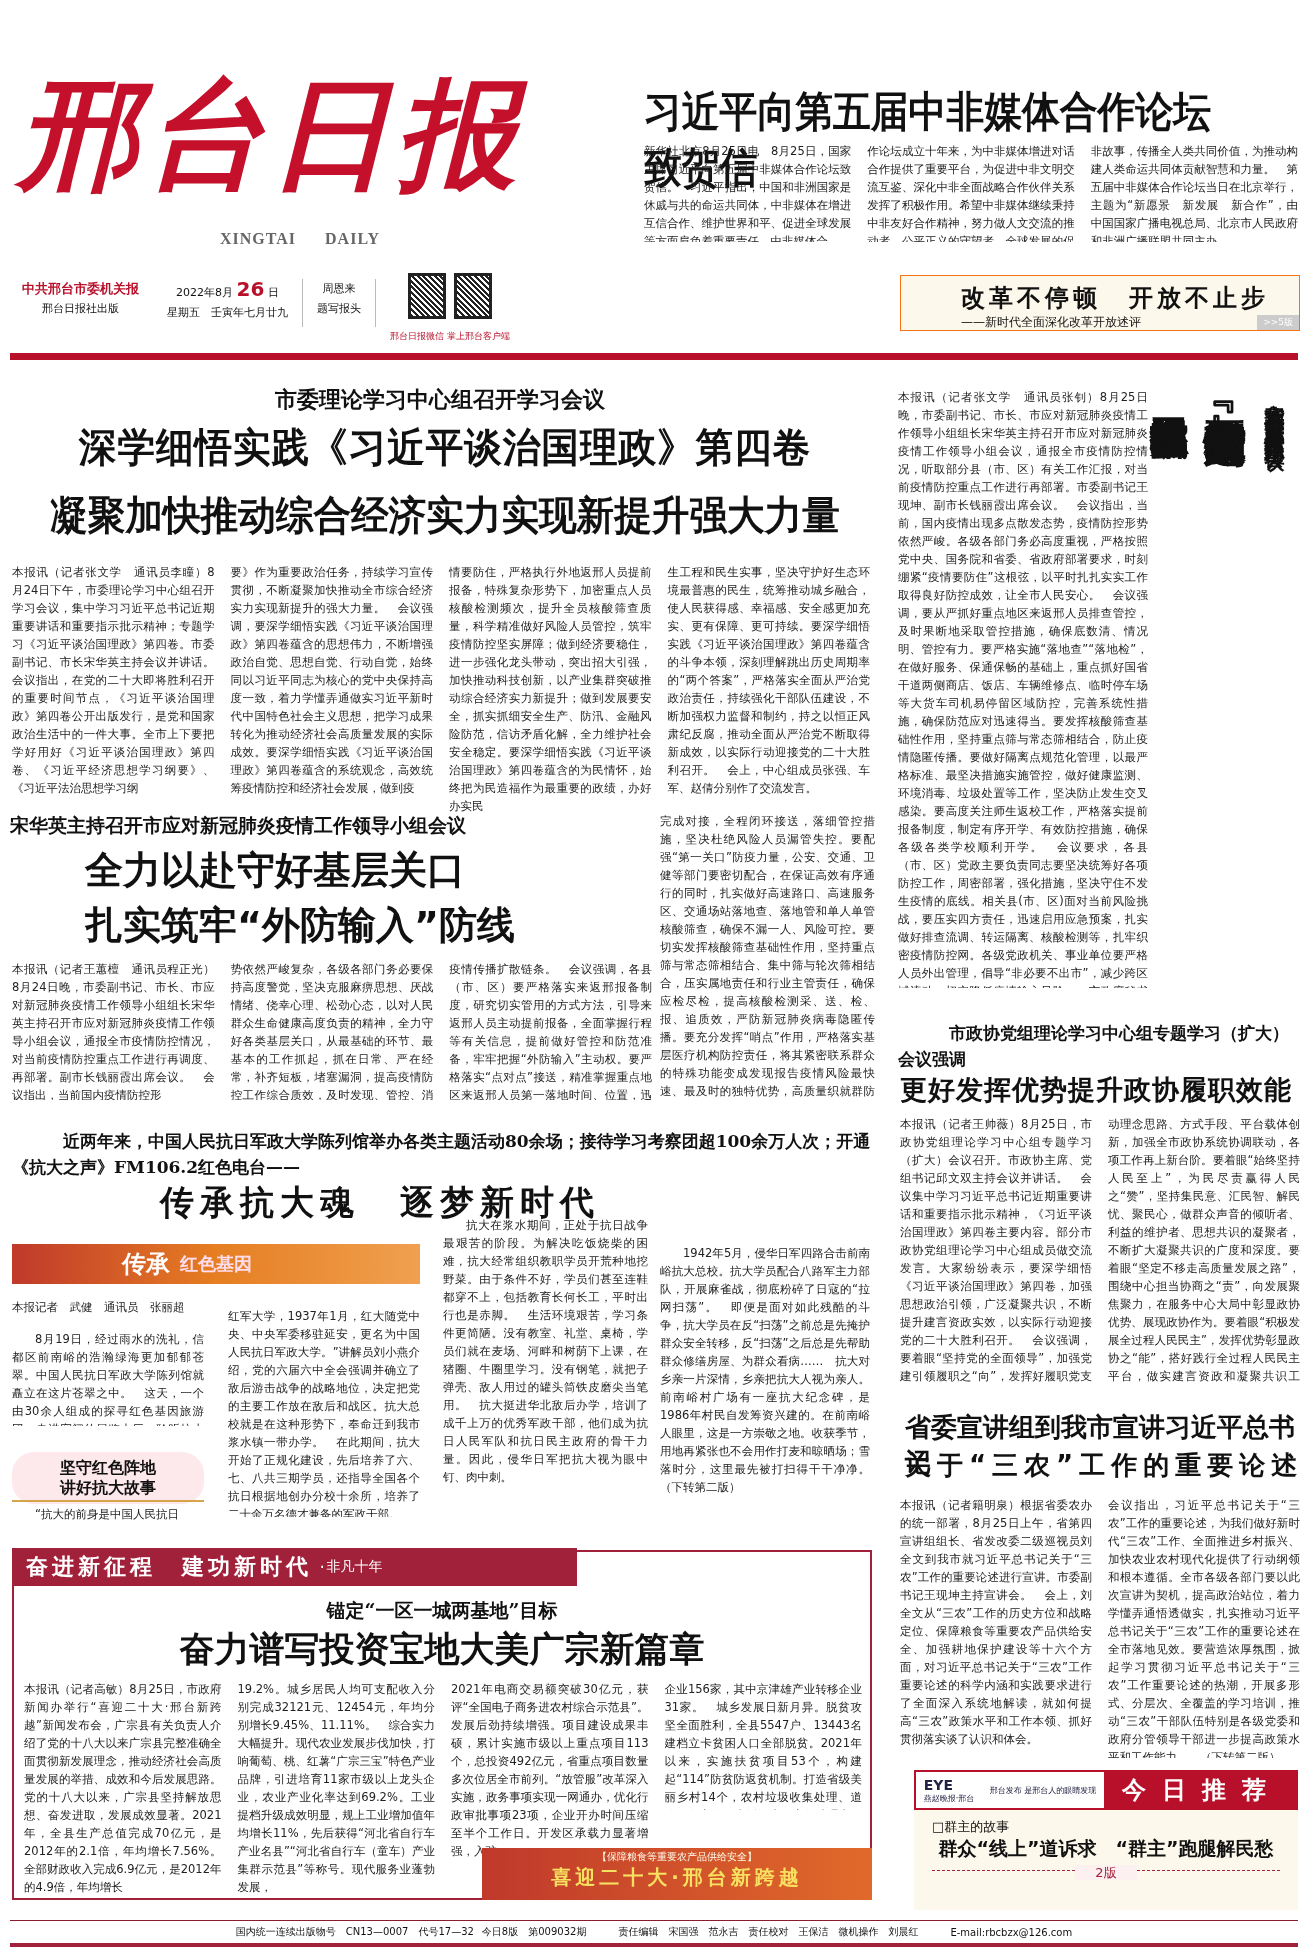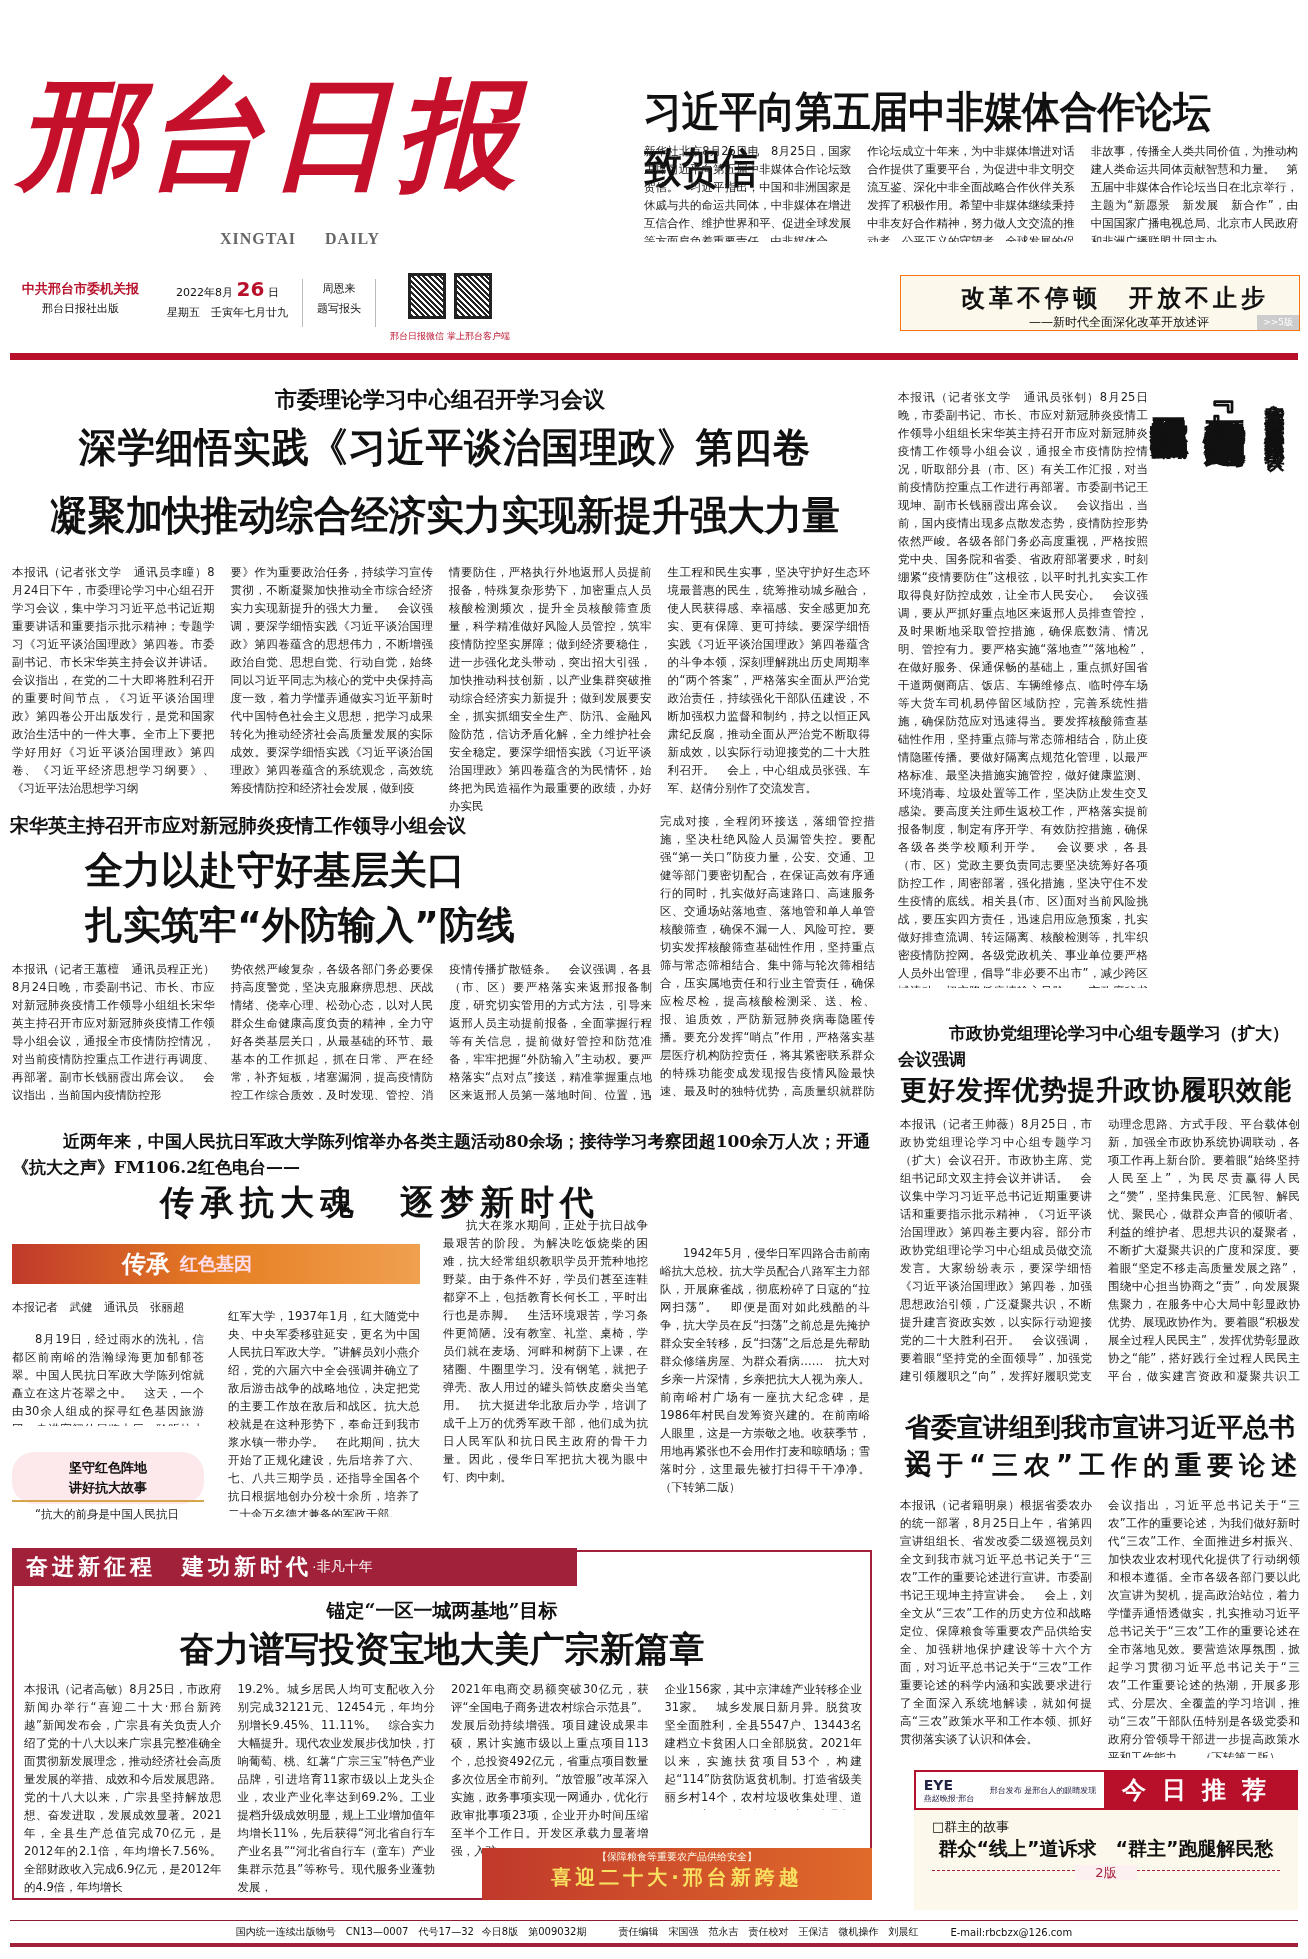--- a/index.html
+++ b/index.html
@@ -11,30 +11,30 @@
 .meta-box{left:8px;top:272px;height:62px;display:flex;align-items:center}
 .meta-col{padding:0 14px;border-right:1px solid #bbb;height:48px;display:flex;flex-direction:column;align-items:center;font-size:11px;line-height:20px}
 .meta-col.b0{border:none}
 .qr{width:38px;height:46px;background:repeating-linear-gradient(45deg,#222 0 2px,#fff 2px 4px),#fff;border:3px solid #222;display:inline-block;margin:0 4px}
 .qr-labels{font-size:9px;color:#b8102a}
 .lead-head{left:644px;top:84px;font-size:42px;font-weight:bold;letter-spacing:0px;transform:scaleX(0.9);transform-origin:left}
 .cols{display:flex;gap:16px}
 .col{font-size:11.5px;line-height:18px;text-align:justify;color:#222}
 .slogan{left:900px;top:275px;width:400px;height:56px;background:#fdf8ec;border:1px solid #f97316;padding:6px 0 0 60px}
 .slogan-main{font-size:24px;font-weight:bold;letter-spacing:4px}
-.slogan-sub{font-size:12px;text-align:right;padding-right:90px;font-family:"DejaVu Serif",serif}
+.slogan-sub{font-size:12px;text-align:left;padding-right:90px;font-family:"DejaVu Serif",serif}
 .tag-more{position:absolute;right:0;bottom:0;background:#ccc;color:#fff;font-size:9px;padding:1px 6px}
 .redrule{left:10px;width:1288px;background:#b8102a}
 .h-kicker{font-family:"DejaVu Serif",serif;font-weight:bold}
 .h-main{font-weight:bold}
 .section-box{border:2px solid #a1213a}
 .footer{left:10px;top:1920px;width:1288px;height:27px;border-top:1px solid #8a1a2e;border-bottom:4px solid #a1213a;font-size:10px;display:flex;align-items:center;justify-content:center;gap:8px}
 .vtext{writing-mode:vertical-rl;font-weight:bold;letter-spacing:2px}
 .banner{background:linear-gradient(90deg,#c0392b,#e67e22,#f0a050);color:#fff;font-weight:bold;display:flex;align-items:center}
-.callout{background:#fde8ec;border-radius:22px;text-align:center;font-size:13px;line-height:20px;padding:6px 0;font-weight:bold}
+.callout{background:#fde8ec;border-radius:22px;text-align:center;font-size:16px;line-height:20px;padding:6px 0;font-weight:bold}
 .today-box{left:914px;top:1770px;width:384px;height:140px;background:#fdf8ec}
 .today-head{display:flex;height:40px}
 .today-logo{width:192px;background:#fff;border:2px solid #b8102a;display:flex;align-items:center;justify-content:space-around;font-size:8px;color:#224}
 .today-title{flex:1;background:#b8102a;color:#fff;font-size:24px;letter-spacing:16px;display:flex;align-items:center;justify-content:center;font-family:"DejaVu Serif",serif;font-weight:bold}
 </style>
 </head>
 <body>
 
 <div class="abs masthead-title">邢台日报</div>
 <div class="abs masthead-en">XINGTAI DAILY</div>
@@ -126,21 +126,21 @@
 </div>
 <div class="abs" style="left:12px;top:1500px;width:192px;height:2px;background:#d6a44a"></div>
 <div class="abs col" style="left:12px;top:1505px;width:192px;text-indent:2em">“抗大的前身是中国人民抗日</div>
 <div class="abs col" style="left:228px;top:1307px;width:192px;height:210px;overflow:hidden">红军大学，1937年1月，红大随党中央、中央军委移驻延安，更名为中国人民抗日军政大学。”讲解员刘小燕介绍，党的六届六中全会强调并确立了敌后游击战争的战略地位，决定把党的主要工作放在敌后和战区。抗大总校就是在这种形势下，奉命迁到我市浆水镇一带办学。　在此期间，抗大开始了正规化建设，先后培养了六、七、八共三期学员，还指导全国各个抗日根据地创办分校十余所，培养了二十余万名德才兼备的军政干部。</div>
 <div class="abs col" style="left:443px;top:1216px;width:205px;height:280px;overflow:hidden;text-indent:2em">抗大在浆水期间，正处于抗日战争最艰苦的阶段。为解决吃饭烧柴的困难，抗大经常组织教职学员开荒种地挖野菜。由于条件不好，学员们甚至连鞋都穿不上，包括教育长何长工，平时出行也是赤脚。　生活环境艰苦，学习条件更简陋。没有教室、礼堂、桌椅，学员们就在麦场、河畔和树荫下上课，在猪圈、牛圈里学习。没有钢笔，就把子弹壳、敌人用过的罐头筒铁皮磨尖当笔用。　抗大挺进华北敌后办学，培训了成千上万的优秀军政干部，他们成为抗日人民军队和抗日民主政府的骨干力量。因此，侵华日军把抗大视为眼中钉、肉中刺。</div>
 <div class="abs col" style="left:660px;top:1244px;width:210px;height:280px;overflow:hidden;text-indent:2em">1942年5月，侵华日军四路合击前南峪抗大总校。抗大学员配合八路军主力部队，开展麻雀战，彻底粉碎了日寇的“拉网扫荡”。　即便是面对如此残酷的斗争，抗大学员在反“扫荡”之前总是先掩护群众安全转移，反“扫荡”之后总是先帮助群众修缮房屋、为群众看病……　抗大对乡亲一片深情，乡亲把抗大人视为亲人。　前南峪村广场有一座抗大纪念碑，是1986年村民自发筹资兴建的。在前南峪人眼里，这是一方崇敬之地。收获季节，用地再紧张也不会用作打麦和晾晒场；雪落时分，这里最先被打扫得干干净净。　（下转第二版）</div>
 
 <div class="abs section-box" style="left:12px;top:1550px;width:860px;height:350px"></div>
 <div class="abs" style="left:12px;top:1548px;width:565px;height:38px;background:#a1213a;color:#fff;display:flex;align-items:center;padding-left:14px">
   <span style="font-size:22px;font-weight:bold;letter-spacing:4px">奋进新征程　建功新时代</span>
-  <span style="font-size:14px;font-family:Liberation Sans, sans-serif;">·非凡十年</span>
+  <span style="font-size:14px;font-family:Liberation Mono, monospace;margin-left:6px">·非凡十年</span>
 </div>
 <div class="abs h-kicker" style="left:12px;width:860px;top:1598px;text-align:center;font-size:19px">锚定“一区一城两基地”目标</div>
 <div class="abs h-main" style="left:12px;width:860px;top:1626px;text-align:center;font-size:35px">奋力谱写投资宝地大美广宗新篇章</div>
 <div class="abs cols" style="left:24px;top:1680px;width:838px;height:215px;overflow:hidden">
   <div class="col" style="flex:1">本报讯（记者高敏）8月25日，市政府新闻办举行“喜迎二十大·邢台新跨越”新闻发布会，广宗县有关负责人介绍了党的十八大以来广宗县完整准确全面贯彻新发展理念，推动经济社会高质量发展的举措、成效和今后发展思路。　党的十八大以来，广宗县坚持解放思想、奋发进取，发展成效显著。2021年，全县生产总值完成70亿元，是2012年的2.1倍，年均增长7.56%。全部财政收入完成6.9亿元，是2012年的4.9倍，年均增长</div>
   <div class="col" style="flex:1">19.2%。城乡居民人均可支配收入分别完成32121元、12454元，年均分别增长9.45%、11.11%。　综合实力大幅提升。现代农业发展步伐加快，打响葡萄、桃、红薯“广宗三宝”特色产业品牌，引进培育11家市级以上龙头企业，农业产业化率达到69.2%。工业提档升级成效明显，规上工业增加值年均增长11%，先后获得“河北省自行车产业名县”“河北省自行车（童车）产业集群示范县”等称号。现代服务业蓬勃发展，</div>
   <div class="col" style="flex:1">2021年电商交易额突破30亿元，获评“全国电子商务进农村综合示范县”。　发展后劲持续增强。项目建设成果丰硕，累计实施市级以上重点项目113个，总投资492亿元，省重点项目数量多次位居全市前列。“放管服”改革深入实施，政务事项实现一网通办，优化行政审批事项23项，企业开办时间压缩至半个工作日。开发区承载力显著增强，入驻</div>
   <div class="col" style="flex:1;height:130px;overflow:hidden">企业156家，其中京津雄产业转移企业31家。　城乡发展日新月异。脱贫攻坚全面胜利，全县5547户、13443名建档立卡贫困人口全部脱贫。2021年以来，实施扶贫项目53个，构建起“114”防贫防返贫机制。打造省级美丽乡村14个，农村垃圾收集处理、道路硬化亮化、生活污水无害化处理实现全覆盖。　（下转第二版）</div>
 </div>
 <div class="abs" style="left:482px;top:1848px;width:390px;height:52px;background:linear-gradient(90deg,#c0392b,#e06a2a);color:#ffe;text-align:center">

